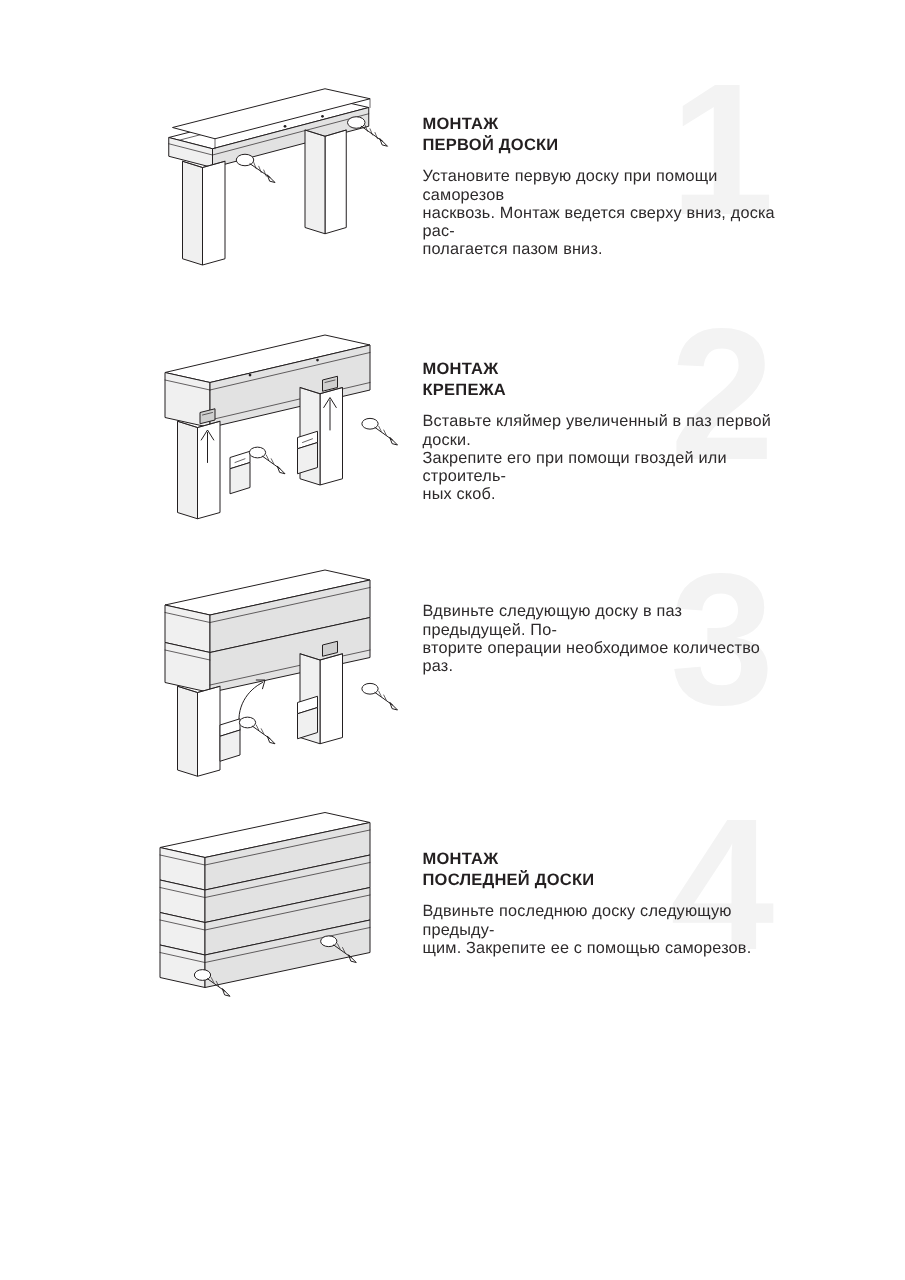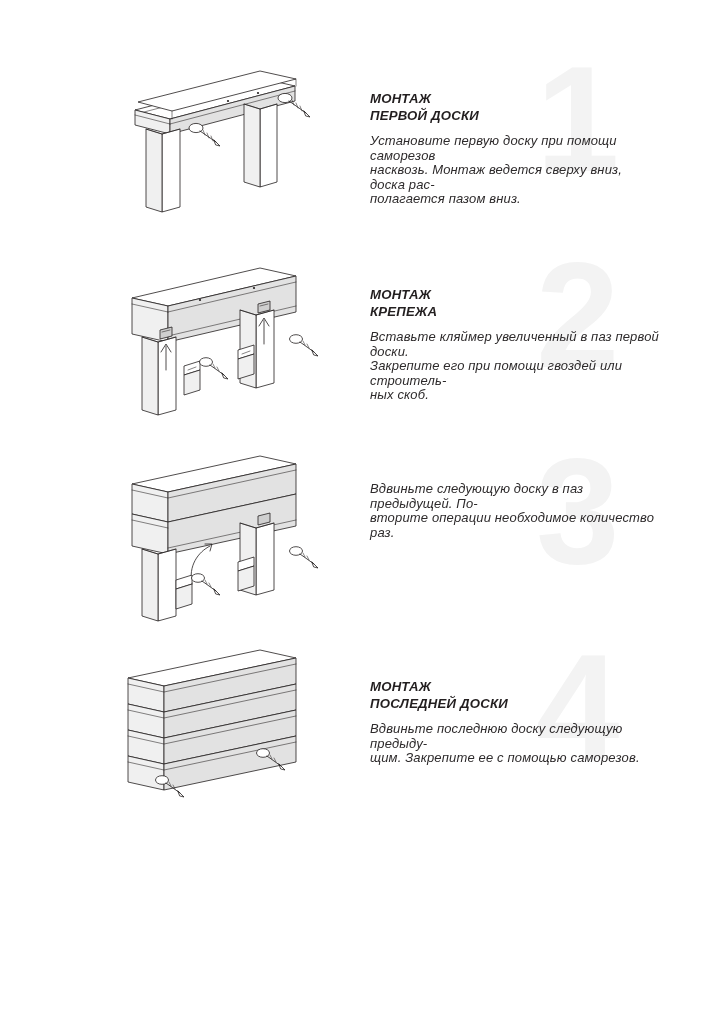--- a/index.html
+++ b/index.html
@@ -34,24 +34,23 @@
   }
   .step-illustration {
     position: absolute;
     left: 110px;
     top: 0;
     width: 225px;
     height: 190px;
   }
   .step-text {
     position: absolute;
-    left: 370px;
+    left: 338px;
     top: 28px;
     width: 290px;
-    font-style: italic;
   }
   .step-title {
     font-size: 13.2px;
     font-weight: bold;
     line-height: 17px;
     letter-spacing: 0.2px;
     color: #231f20;
     margin: 0 0 10px 0;
     white-space: pre-line;
   }

